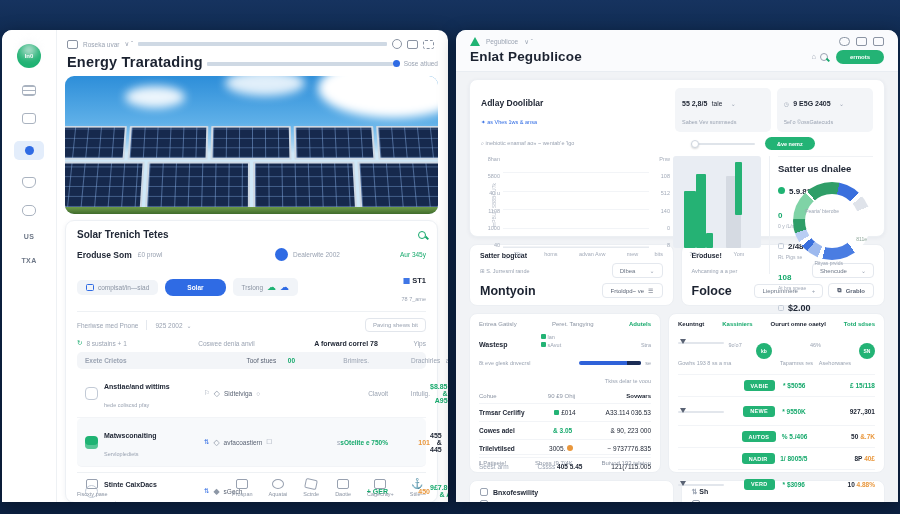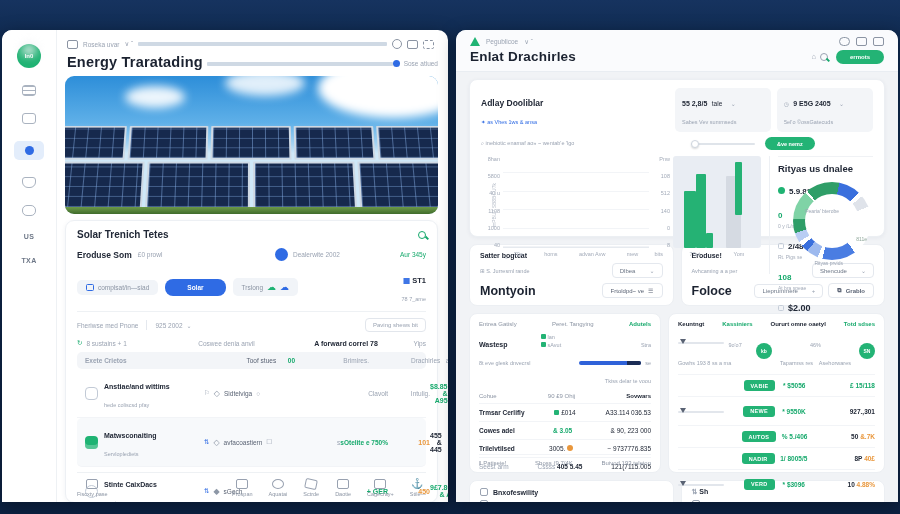--- a/index.html
+++ b/index.html
@@ -319,21 +319,21 @@
     <div class="row" style="gap:6px">
       <span class="tri"></span>
       <span class="t6 g">Pegublicoe</span>
       <span class="t6 g">∨ ˇ</span>
       <span style="flex:1"></span>
       <span class="ghost-ic" style="border-radius:5px"></span>
       <span class="ghost-ic"></span>
       <span class="ghost-ic lines"></span>
     </div>
     <div class="row" style="margin-top:3px">
-      <span class="rtitle">Enlat Drachirles</span>
+      <span class="rtitle">Enlat Pegublicoe</span>
       <span style="flex:1"></span>
       <span class="t8 g" style="margin-right:4px">⌂</span>
       <span class="search-ic" style="border-color:#9aa3b2;margin-right:8px"></span>
       <button class="pill">ermots</button>
     </div>
   </div>
 
   <div class="rbody">
 
     <div class="card" style="height:158px">
@@ -421,21 +421,21 @@
               <div style="left: 60%; width: 17%; bottom: 0%; height: 78%; background: rgb(213, 218, 226);"></div>
               <div style="left: 70%; width: 8%; bottom: 36%; height: 58%; background: rgb(37, 178, 116);"></div>
             </div>
           <div class="mini-x">
               <div>70ut</div>
               <div>Yom</div>
             </div>
         </div>
         <div class="vdiv"></div>
         <div class="dcol">
-          <div class="dtitle">Rityas us dnalee</div>
+          <div class="dtitle">Satter us dnalee</div>
           <div class="leg">
             <div><span class="ldot"></span><span class="v dk">5.9.82</span></div>
             <div><span class="v gr">0</span><div class="s">0 y  /L/nonse</div></div>
             <div><span class="lbox"></span><span class="v dk">2/48</span><div class="s">Rt. Pigs se</div></div>
             <div><span class="v gr">108</span><div class="s">At bra speae</div></div>
             <div><span class="lbox"></span><span class="v dk" style="font-size:9px">$2.00</span><div class="s">Rena notes &amp; Busles</div></div>
           </div>
           <div class="donut" style="background: conic-gradient(rgb(47, 158, 104) 0%, rgb(47, 158, 104) 3%, rgb(58, 111, 221) 3%, rgb(58, 111, 221) 12%, rgb(255, 255, 255) 12%, rgb(255, 255, 255) 14%, rgb(223, 227, 234) 14%, rgb(223, 227, 234) 19%, rgb(255, 255, 255) 19%, rgb(255, 255, 255) 40%, rgb(74, 125, 226) 40%, rgb(74, 125, 226) 54%, rgb(255, 255, 255) 54%, rgb(255, 255, 255) 56%, rgb(157, 185, 238) 56%, rgb(157, 185, 238) 61%, rgb(58, 111, 221) 61%, rgb(58, 111, 221) 64%, rgb(255, 255, 255) 64%, rgb(255, 255, 255) 66%, rgb(185, 205, 243) 66%, rgb(185, 205, 243) 70%, rgb(47, 158, 104) 70%, rgb(47, 158, 104) 76%, rgb(127, 211, 166) 76%, rgb(127, 211, 166) 88%, rgb(255, 255, 255) 88%, rgb(255, 255, 255) 89%, rgb(47, 158, 104) 89%, rgb(47, 158, 104) 100%);"></div>
           <span class="dlab" style="right:34px;top:52px">Pearia' bterobe</span>
           <span class="dlab" style="right:6px;top:80px;color:#8fa79a">811e</span>

